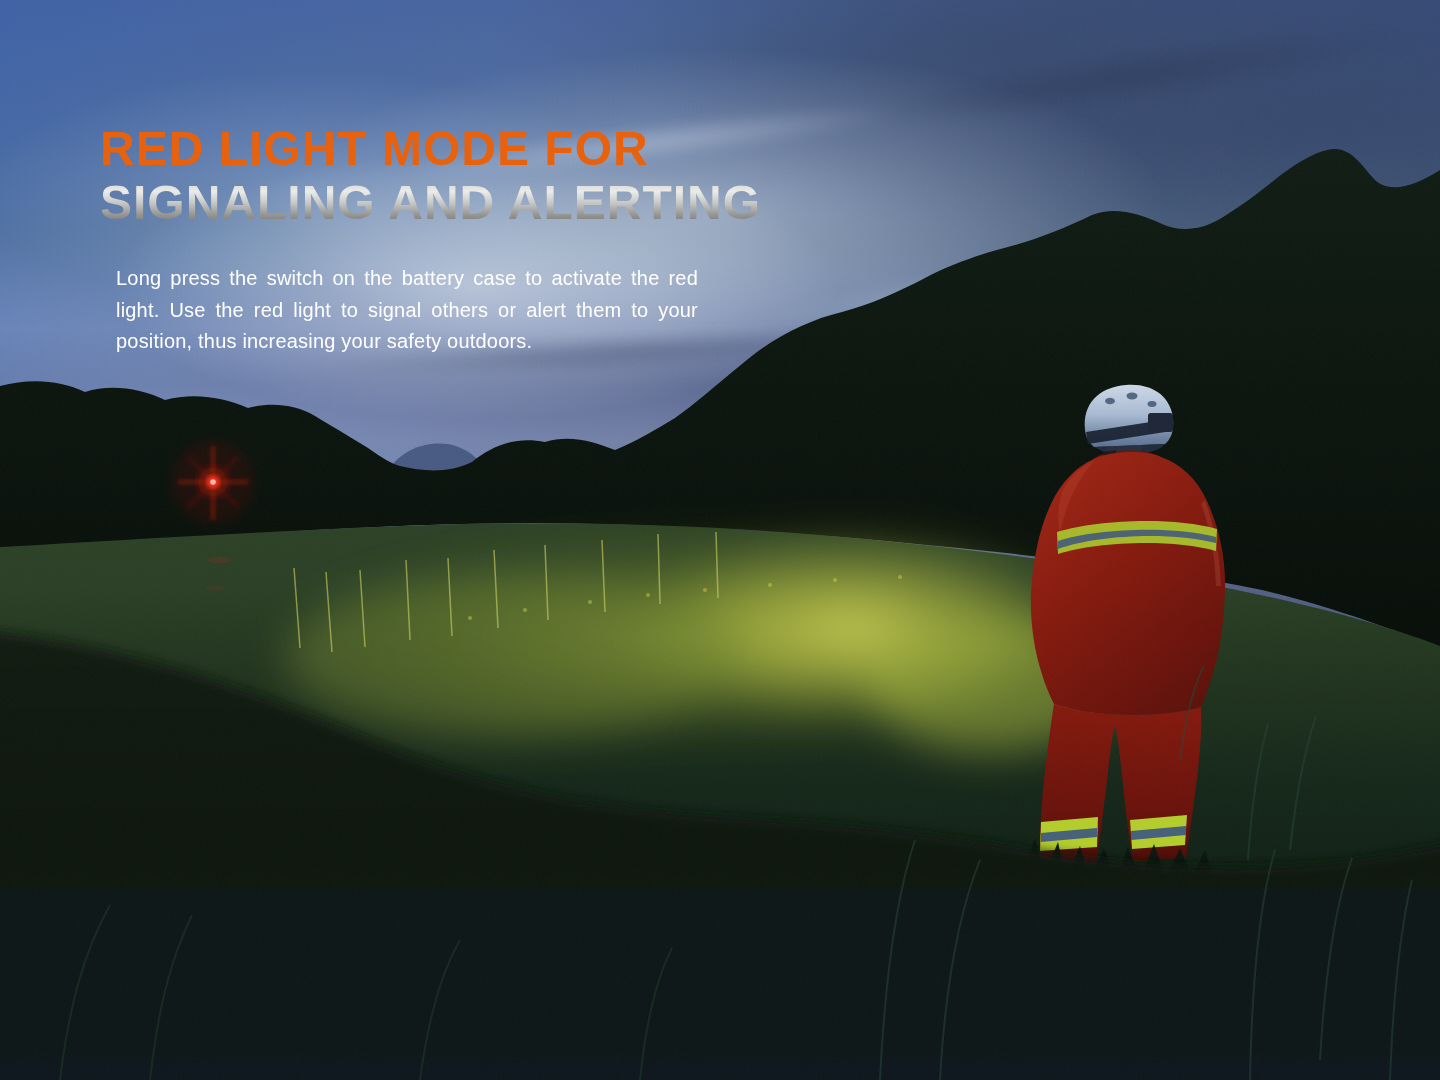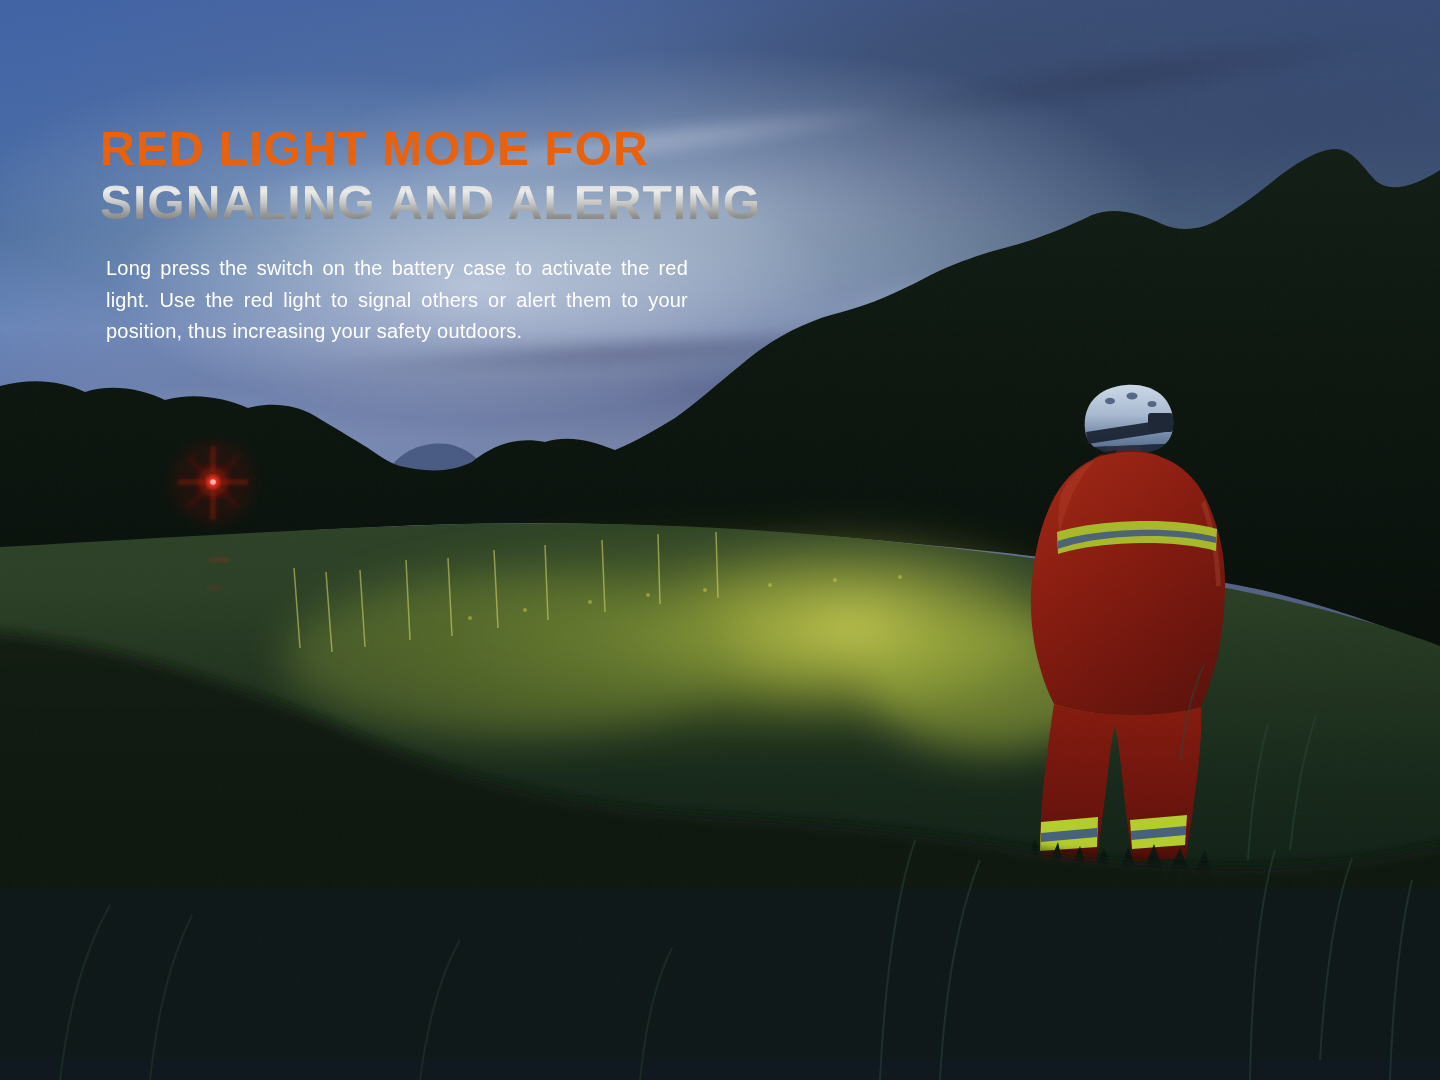--- a/index.html
+++ b/index.html
@@ -40,21 +40,21 @@
     font-size:48px;font-weight:bold;line-height:1;letter-spacing:1px;
   }
   .headline-1{top:125px;color:#e8620e;}
   .headline-2{
     top:179px;
     background:linear-gradient(180deg,#cfcfcd 0%,#ebebe9 26%,#c7c7c5 50%,#9a9a98 72%,#6e6e6c 100%);
     -webkit-background-clip:text;background-clip:text;
     color:transparent;
   }
   .body-copy{
-    position:absolute;left:0;top:247px;width:582px;margin:6px;
+    position:absolute;left:0;top:247px;width:582px;margin:16px;
     font-size:20px;line-height:31.5px;color:#ffffff;
     text-align:justify;letter-spacing:.2px;
   }
 </style>
 </head>
 <body>
 
 <div class="canvas">
 
   <div class="sky"></div>

